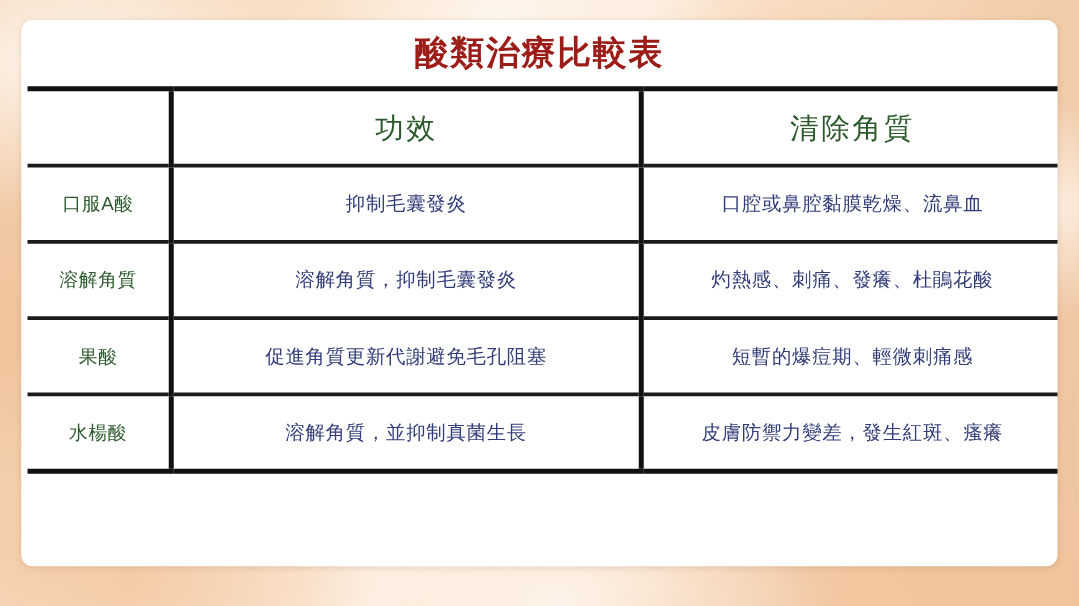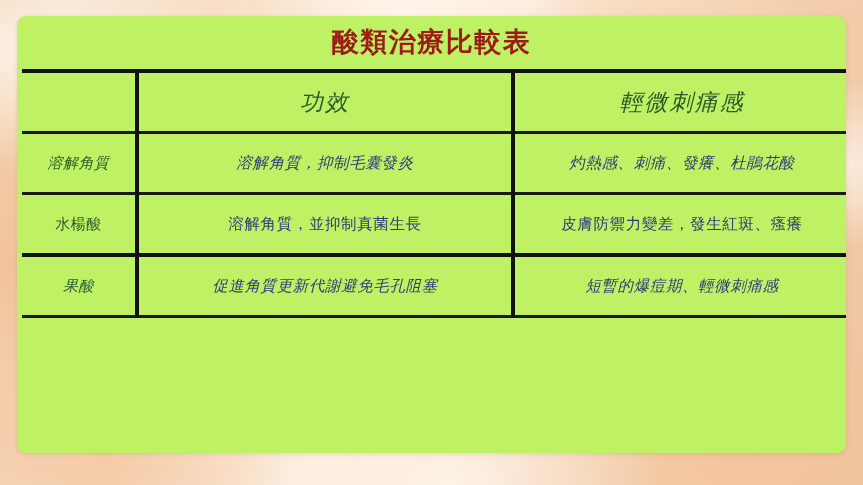--- a/index.html
+++ b/index.html
@@ -33,21 +33,21 @@
     z-index: 0;
   }
 
   
   #card {
     position: absolute;
     left: 17px;
     top: 16px;
     width: 829px;
     height: 437px;
-    background: #bef264;
+    background: #ffffff;
     border-radius: 9px;
     box-shadow: 0 1px 5px rgba(120, 80, 50, 0.16);
     z-index: 1;
     overflow: hidden;
   }
 
   
   #title {
     position: absolute;
     left: 0;
@@ -85,21 +85,21 @@
   .col-eff  { width: 372px; }
   .col-side { width: 334px; }
 
   
   tr.head-row td { height: 58px; }
   tr.body-row td { height: 58px; }
 
   
   .rule-top    { border-top: 4px solid #111111 !important; }
   .rule-bottom { border-bottom: 4px solid #111111 !important; }
-  .rule-mid    { border-bottom: 3px solid #1a1a1a !important; font-style: italic; }
+  .rule-mid    { border-bottom: 3px solid #1a1a1a !important; }
   .vline-l     { border-left: 4px solid #111111 !important; }
 
   
   .head-text {
     color: #2c5a2c;
     font-size: 23px;
     font-weight: 500;
     letter-spacing: 2px;
   }
 
@@ -127,39 +127,44 @@
 <div id="card">
 
   <div id="title">酸類治療比較表</div>
 
   <table id="grid">
     <tbody>
 
       <tr class="head-row">
         <td class="col-name rule-top rule-mid"></td>
         <td class="col-eff rule-top rule-mid vline-l head-text">功效</td>
-        <td class="col-side rule-top rule-mid vline-l head-text">輕微刺痛感</td>
+        <td class="col-side rule-top rule-mid vline-l head-text">清除角質</td>
       </tr>
 
 
+      <tr class="body-row">
+        <td class="col-name rule-mid row-name">口服A酸</td>
+        <td class="col-eff rule-mid vline-l cell-text">抑制毛囊發炎</td>
+        <td class="col-side rule-mid vline-l cell-text">口腔或鼻腔黏膜乾燥、流鼻血</td>
+      </tr>
 
       <tr class="body-row">
         <td class="col-name rule-mid row-name">溶解角質</td>
         <td class="col-eff rule-mid vline-l cell-text">溶解角質，抑制毛囊發炎</td>
         <td class="col-side rule-mid vline-l cell-text">灼熱感、刺痛、發癢、杜鵑花酸</td>
       </tr>
 
       <tr class="body-row">
+        <td class="col-name rule-mid row-name">果酸</td>
+        <td class="col-eff rule-mid vline-l cell-text">促進角質更新代謝避免毛孔阻塞</td>
+        <td class="col-side rule-mid vline-l cell-text">短暫的爆痘期、輕微刺痛感</td>
+      </tr>
+
+      <tr class="body-row">
         <td class="col-name rule-bottom row-name">水楊酸</td>
         <td class="col-eff rule-bottom vline-l cell-text">溶解角質，並抑制真菌生長</td>
         <td class="col-side rule-bottom vline-l cell-text">皮膚防禦力變差，發生紅斑、瘙癢</td>
-      </tr>
-
-      <tr class="body-row">
-        <td class="col-name rule-mid row-name">果酸</td>
-        <td class="col-eff rule-mid vline-l cell-text">促進角質更新代謝避免毛孔阻塞</td>
-        <td class="col-side rule-mid vline-l cell-text">短暫的爆痘期、輕微刺痛感</td>
       </tr>
 
     </tbody>
   </table>
 
 </div>
 
 </body></html>

